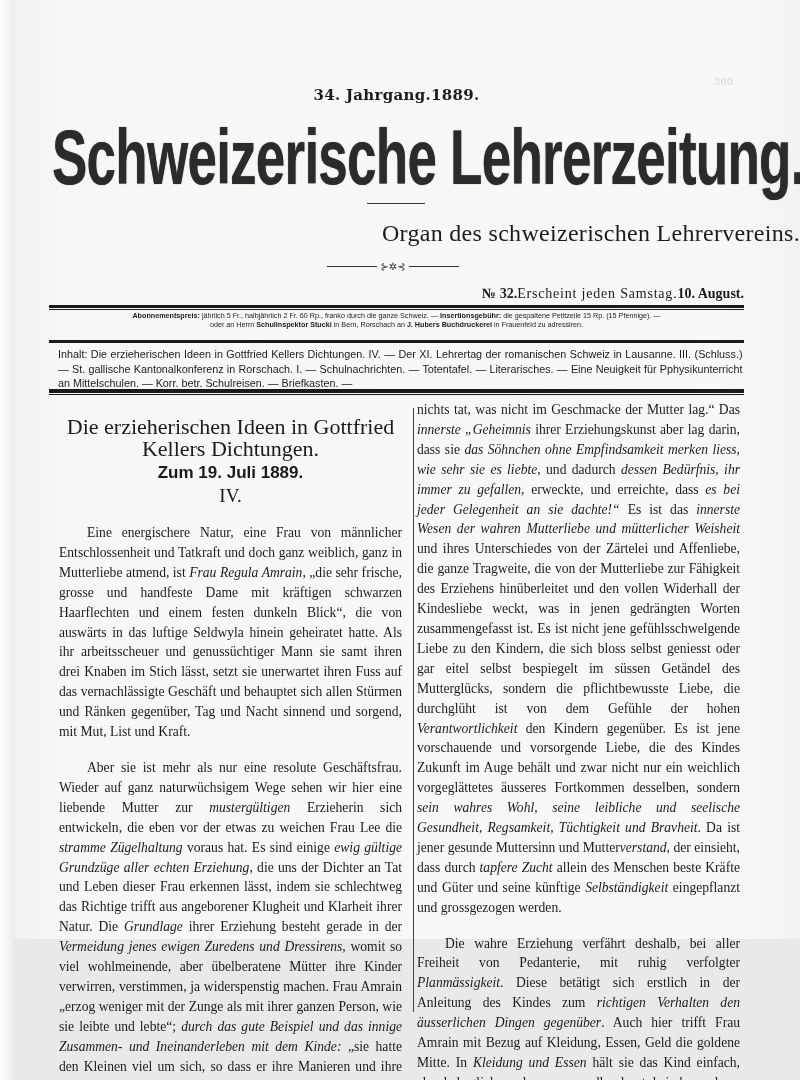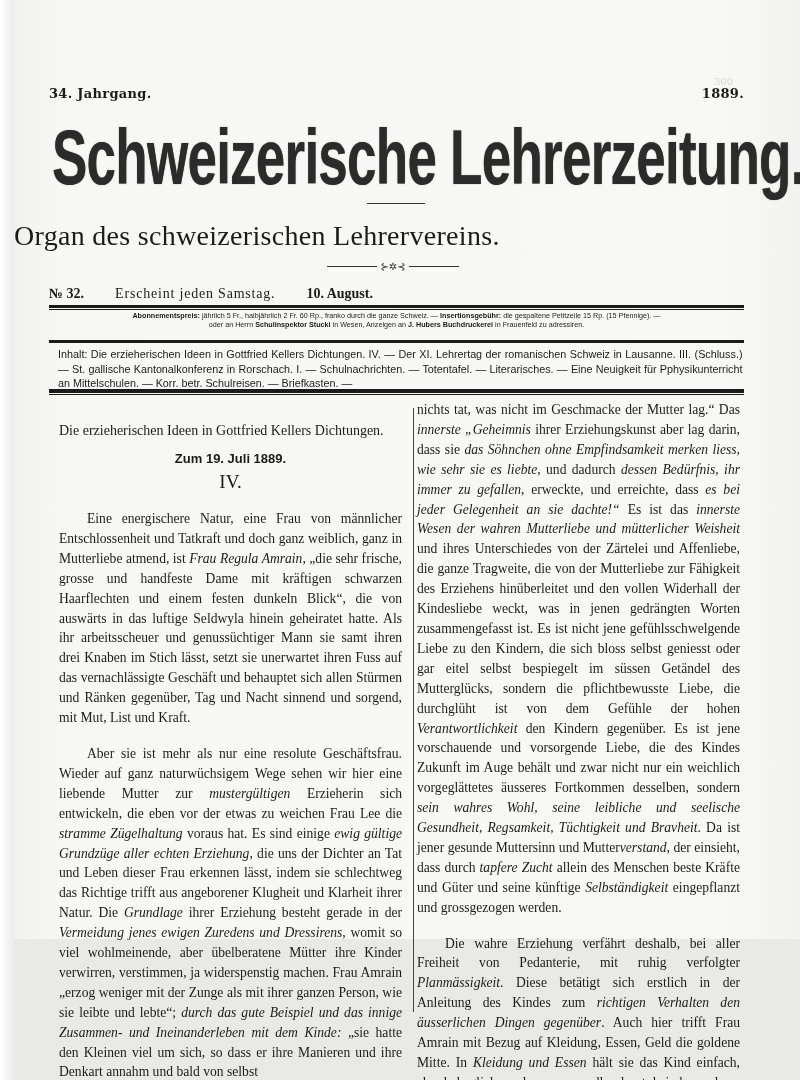--- a/index.html
+++ b/index.html
@@ -1,40 +1,40 @@
 <!DOCTYPE html>
 <html><head>
 <meta charset="utf-8">
 <style>
   html,body{margin:0;padding:0;}
   body{width:800px;height:1080px;background:#e9e9e7;overflow:hidden;position:relative;font-family:"DejaVu Serif","Liberation Serif",serif;color:#1b1b1b;}
   .page{position:absolute;left:14px;top:0;width:786px;height:939px;background:linear-gradient(90deg,#f1f1ef 0%,#f7f7f5 6%,#f8f8f6 90%,#f2f2f0 100%);}
   .leftedge{position:absolute;left:0;top:0;width:14px;height:1080px;background:linear-gradient(90deg,#ffffff,#ececea);}
   .pagenum-ghost{position:absolute;left:700px;top:76px;font-size:10px;color:#d2d2d0;}
-  .hdr-row{position:absolute;top:86px;left:35px;width:695px;display:flex;justify-content:space-between;font-weight:bold;font-size:13px;font-family:"DejaVu Serif",serif;letter-spacing:0.3px;}
+  .hdr-row{position:absolute;top:86px;left:35px;width:695px;display:flex;justify-content:center;font-weight:bold;font-size:15px;font-family:"DejaVu Serif",serif;letter-spacing:0.3px;}
   .masthead{position:absolute;top:110px;left:38px;width:690px;height:80px;font-family:"Liberation Sans","DejaVu Sans",sans-serif;font-weight:bold;font-size:68px;line-height:80px;color:#2b2b2b;transform:scaleX(0.78) scaleY(1.15);transform-origin:left top;white-space:nowrap;letter-spacing:-1px;text-shadow:0 0 1px #555;}
   .mast-rule{position:absolute;top:203px;left:353px;width:58px;height:1px;background:#333;}
-  .organ{position:absolute;top:220px;left:0;width:786px;text-align:left;font-size:28px;font-family:"Liberation Serif","DejaVu Serif",serif;letter-spacing:0.3px;}
+  .organ{position:absolute;top:220px;left:0;width:786px;text-align:right;font-size:24px;font-family:"Liberation Serif","DejaVu Serif",serif;letter-spacing:0.3px;}
   .ornament{position:absolute;top:259px;left:313px;width:132px;height:14px;display:flex;align-items:center;justify-content:center;}
   .ornament .line{height:1px;background:#333;flex:1;}
   .ornament .knot{font-size:10px;padding:0 3px;color:#333;}
-  .issue-row{position:absolute;top:286px;left:35px;width:695px;display:flex;justify-content:flex-start;font-weight:bold;font-size:14px;font-family:"Liberation Serif","DejaVu Serif",serif;gap:31px;}
+  .issue-row{position:absolute;top:286px;left:35px;width:695px;display:flex;justify-content:flex-end;font-weight:bold;font-size:14px;font-family:"Liberation Serif","DejaVu Serif",serif;}
   .issue-row .mid{font-weight:normal;letter-spacing:0.8px;}
   .thick-rule{position:absolute;left:35px;width:695px;background:#1b1b1b;}
   .subs{position:absolute;top:311px;left:35px;width:695px;font-size:7.2px;line-height:9.3px;text-align:center;font-family:"Liberation Sans","DejaVu Sans",sans-serif;}
   .subs b{font-weight:bold;text-align:right;}
   .inhalt{position:absolute;top:347px;left:44px;width:685px;font-size:11.6px;line-height:14.6px;text-align:justify;font-family:"Liberation Sans","DejaVu Sans",sans-serif;transform:scaleX(0.93);transform-origin:left top;width:736px;}
   .col-divider{position:absolute;left:399px;top:408px;width:1px;height:604px;background:#444;}
   .col{position:absolute;top:404px;font-family:"Liberation Serif","DejaVu Serif",serif;font-size:13.6px;line-height:19.9px;text-align:justify;}
   .col.left{left:45px;width:343px;}
   .col.right{left:403px;width:323px;top:400px;}
   .col p{margin:0;}
   .col p.indent{text-indent:28px;margin-top:16px;}
-  .art-title{font-size:14px;line-height:30px;margin-top:12px !important;}
-  .art-sub{text-align:center;font-family:"Liberation Sans","DejaVu Sans",sans-serif;font-weight:bold;font-size:13px;line-height:24px;margin-top:1px !important;}
+  .art-title{text-align:center;font-size:22px;line-height:22px;margin-top:12px !important;}
+  .art-sub{text-align:center;font-family:"Liberation Sans","DejaVu Sans",sans-serif;font-weight:bold;font-size:17px;line-height:24px;margin-top:1px !important;}
   .art-num{text-align:center;font-size:19px;line-height:22px;}
   i{}
 </style>
 </head>
 <body>
 
 <div class="leftedge"></div>
 <div class="page">
 
   <div class="pagenum-ghost">300</div>
@@ -62,21 +62,21 @@
   </div>
 
   <div class="thick-rule" style="top:305px;height:3px;"></div>
   <div class="thick-rule" style="top:309px;height:1px;"></div>
 
   <div class="subs">
     <div>
       <b>Abonnementspreis:</b><span> jährlich 5 Fr., halbjährlich 2 Fr. 60 Rp., franko durch die ganze Schweiz. — </span><b>Insertionsgebühr:</b><span> die gespaltene Petitzeile 15 Rp. (15 Pfennige). —</span>
     </div>
     <div>
-      <span>oder an Herrn </span><b>Schulinspektor Stucki</b><span> in Wesen, Anzeigen an </span><b>J. Hubers Buchdruckerei</b><span> in Frauenfeld zu adressiren.</span>
+      <span>oder an Herrn </span><b>Schulinspektor Stucki</b><span> in Bern, Rorschach an </span><b>J. Hubers Buchdruckerei</b><span> in Frauenfeld zu adressiren.</span>
     </div>
   </div>
 
   <div class="thick-rule" style="top:340px;height:3px;"></div>
 
   <div class="inhalt">
     <span>Inhalt:</span><span> Die erzieherischen Ideen in Gottfried Kellers Dichtungen. IV. — Der XI. Lehrertag der romanischen Schweiz in Lausanne. III. (Schluss.) — St. gallische Kantonalkonferenz in Rorschach. I. — Schulnachrichten. — Totentafel. — Literarisches. — Eine Neuigkeit für Pphysikunterricht an Mittelschulen. — Korr. betr. Schulreisen. — Briefkasten. —</span>
   </div>
 
   <div class="thick-rule" style="top:389px;height:4px;"></div>

